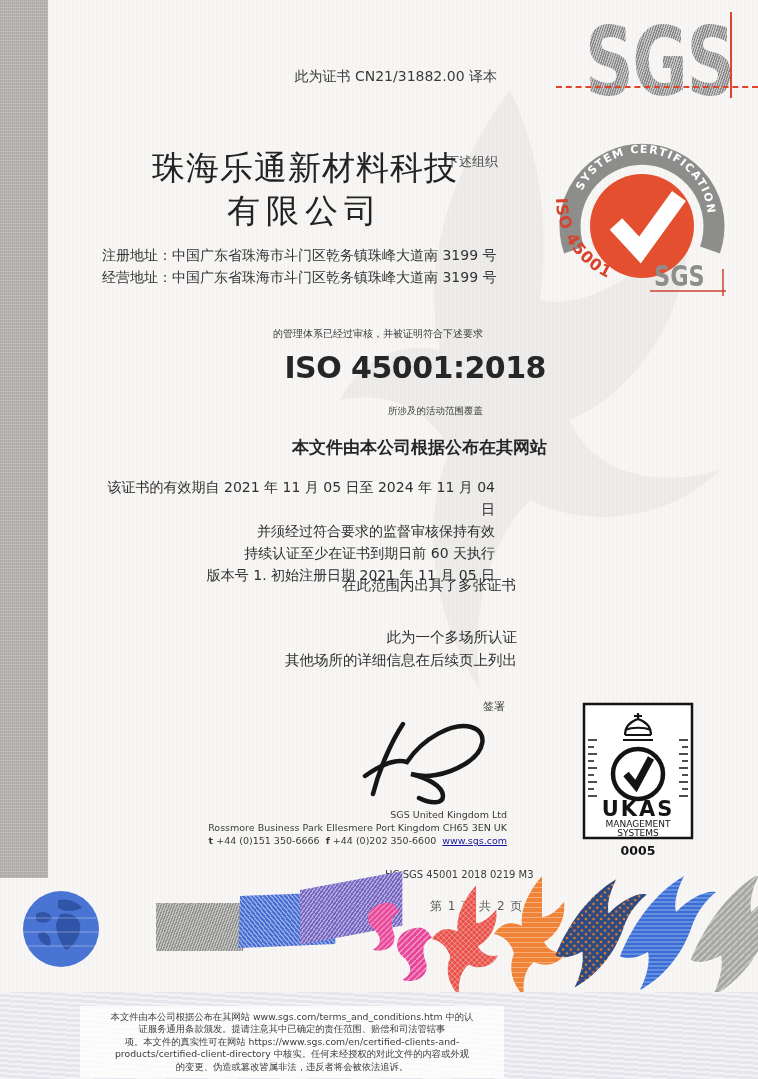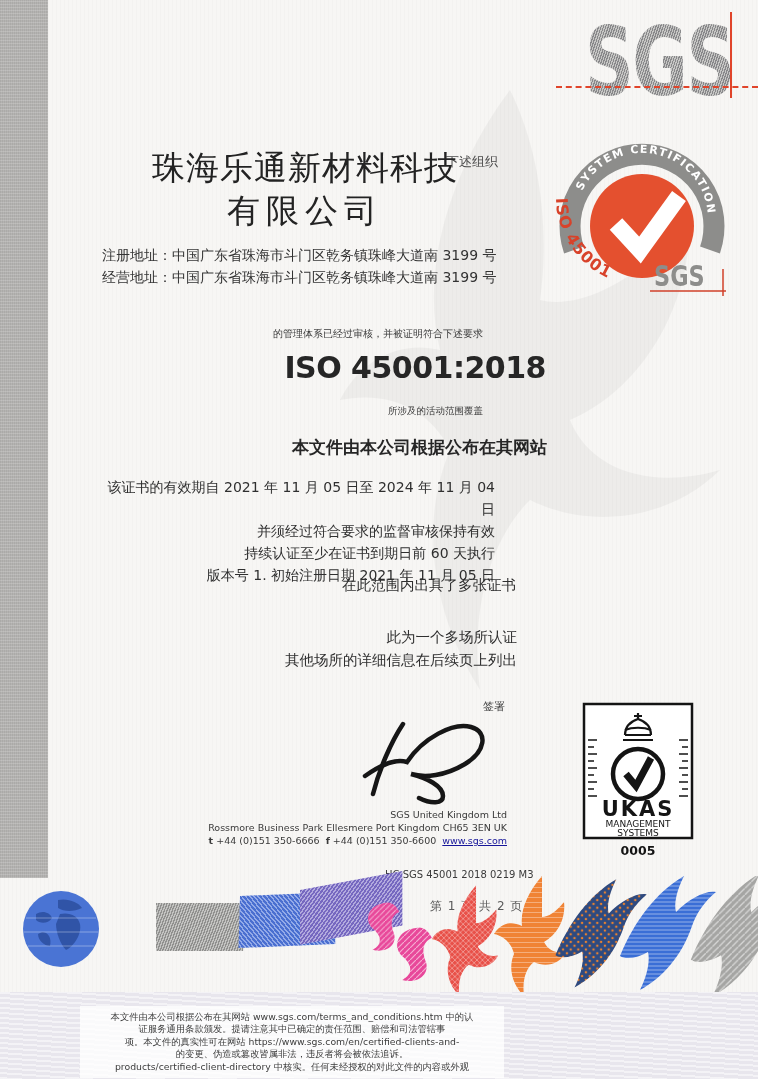--- a/index.html
+++ b/index.html
@@ -68,20 +68,21 @@
   <svg class="abs watermark" width="460" height="680" viewBox="0 0 460 680">
     <path fill="#555" d="M210,40 C150,120 120,220 140,300 C100,290 60,310 40,350 C90,340 130,360 150,400 C120,470 130,560 180,640 C170,560 190,490 230,450 C290,480 370,470 420,420 C350,440 290,420 270,370 C340,340 390,260 390,170 C340,230 280,260 240,250 C250,180 240,100 210,40 Z"></path>
   </svg>
 
   <div class="abs left-strip"></div>
 
   <div class="abs sgs-wordmark">SGS</div>
   <div class="abs ch-h"></div>
   <div class="abs ch-v"></div>
 
+  <div class="abs t-note rt">此为证书 CN21/31882.00 译本</div>
   <div class="abs t-intro rt">下述组织</div>
   <div class="abs company c1 rt">珠海乐通新材料科技</div>
   <div class="abs company c2 rt">有限公司</div>
   <div class="abs addr a1">注册地址：中国广东省珠海市斗门区乾务镇珠峰大道南 3199 号</div>
   <div class="abs addr a2">经营地址：中国广东省珠海市斗门区乾务镇珠峰大道南 3199 号</div>
 
   <svg class="abs" style="left:552px;top:122px;" width="180" height="178" viewBox="0 0 180 178">
     <defs>
       <path id="arcTop" d="M 29,122 A 66,66 0 1 1 151,122" fill="none"></path>
       <path id="arcIso" d="M 4,74 A 88,88 0 0 0 52,154" fill="none"></path>
@@ -128,21 +129,21 @@
       <path d="M20,64 C40,50 52,47 62,50 C78,26 108,10 126,15 C144,20 140,40 120,52 C100,64 80,66 66,62 C82,66 98,74 98,84 C98,92 86,92 74,86"></path>
     </g>
   </svg>
 
   <div class="abs issuer i1 rt">SGS United Kingdom Ltd</div>
   <div class="abs issuer i2 rt">Rossmore Business Park  Ellesmere Port  Kingdom  CH65 3EN  UK</div>
   <div class="abs issuer i3 rt">
     <b>t</b>
     <span>+44 (0)151 350-6666</span>&nbsp;
     <b>f</b>
-    <span>+44 (0)151 350-6600</span>&nbsp;
+    <span>+44 (0)202 350-6600</span>&nbsp;
     <span class="weblink">www.sgs.com</span>
   </div>
 
   <svg class="abs" style="left:580px;top:700px;" width="120" height="162" viewBox="0 0 120 162">
     <rect x="4" y="4" width="108" height="134" fill="#ffffff" stroke="#141414" stroke-width="2.5"></rect>
     <g stroke="#141414" stroke-width="1.4">
       <path d="M8,40 h9 M8,47 h6 M8,54 h9 M8,61 h6 M8,68 h9 M8,75 h6 M8,82 h9 M8,89 h6 M8,96 h9"></path>
       <path d="M99,40 h9 M102,47 h6 M99,54 h9 M102,61 h6 M99,68 h9 M102,75 h6 M99,82 h9 M102,89 h6 M99,96 h9"></path>
     </g>
     <g transform="translate(58,28)" fill="none" stroke="#141414" stroke-width="2.2">
@@ -217,17 +218,17 @@
     <use href="#soarBird" fill="url(#nv)" transform="translate(188,-12) scale(0.95)"></use>
     <use href="#soarBird" fill="url(#bl)" transform="translate(252,-16) scale(1.0)"></use>
     <use href="#soarBird" fill="url(#gy)" transform="translate(322,-20) scale(1.08)"></use>
   </svg>
 
   <div class="abs footer-band"></div>
   <div class="abs legal-box">
     <div>本文件由本公司根据公布在其网站 www.sgs.com/terms_and_conditions.htm 中的认</div>
     <div>证服务通用条款颁发。提请注意其中已确定的责任范围、赔偿和司法管辖事</div>
     <div>项。本文件的真实性可在网站 https://www.sgs.com/en/certified-clients-and-</div>
+    <div>products/certified-client-directory 中核实。任何未经授权的对此文件的内容或外观</div>
     <div>的变更、伪造或篡改皆属非法，违反者将会被依法追诉。</div>
-    <div>products/certified-client-directory 中核实。任何未经授权的对此文件的内容或外观</div>
   </div>
 
 </div>
 
 </body></html>

